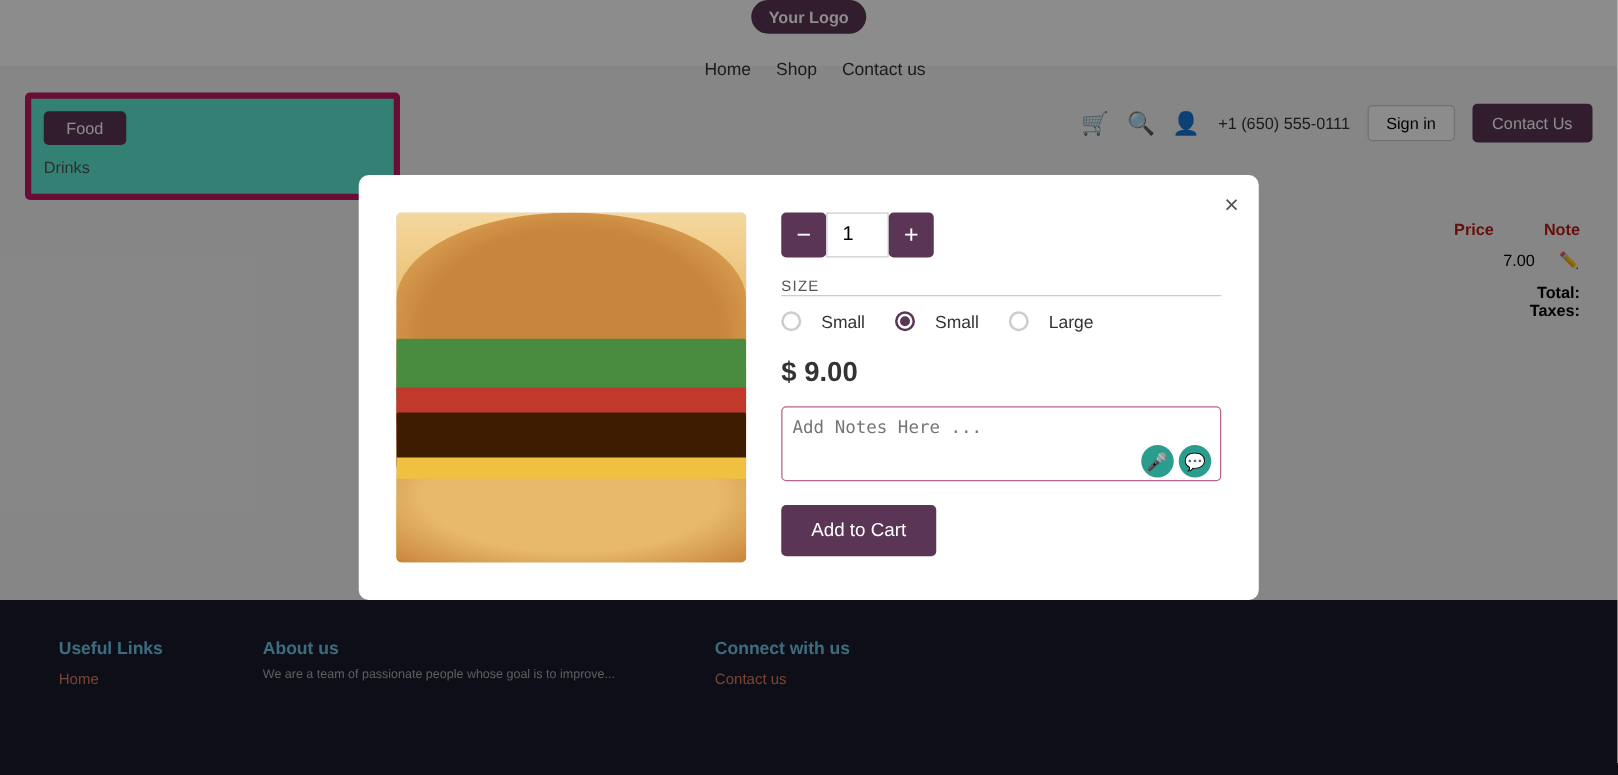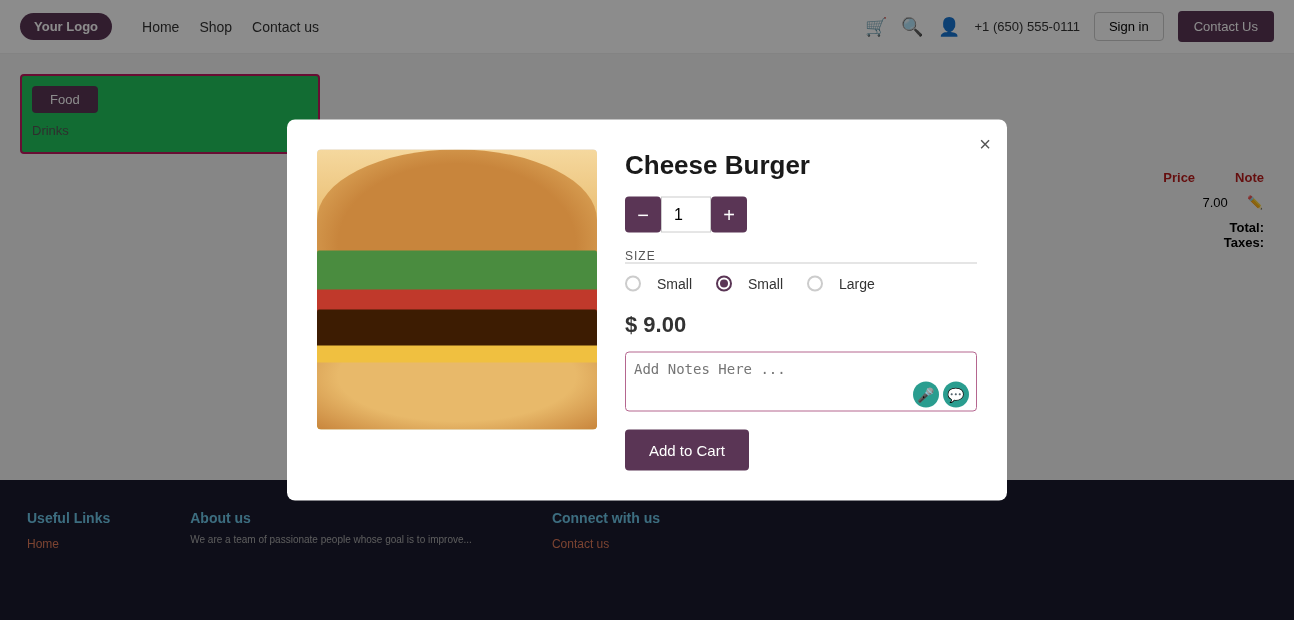--- a/index.html
+++ b/index.html
@@ -17,20 +17,21 @@
       position: absolute;
       top: 0; left: 0; right: 0;
       height: 54px;
       background: #fff;
       display: flex;
       align-items: center;
       padding: 0 20px;
       gap: 20px;
       border-bottom: 1px solid #eee;
       z-index: 1;
+      flex-direction: column;
     }
     .logo-wrap {
       display: flex; align-items: center;
     }
     .logo-oval {
       background: #5a3555;
       border-radius: 50px;
       padding: 6px 14px;
       color: #fff;
       font-size: 13px;
@@ -80,22 +81,22 @@
     
     .content-area {
       position: absolute;
       top: 54px;
       left: 0; right: 0;
       bottom: 140px;
       background: #f5f5f5;
       padding: 20px;
     }
     .content-card {
-      background: #22c55e;
-      border: 2px solid #be185d;
+      background: #5eead4;
+      border: 5px solid #be185d;
       border-radius: 4px;
       padding: 10px;
       width: 300px;
     }
     .category-btn {
       background: #5a3555;
       color: #fff;
       border: none;
       padding: 6px 18px;
       border-radius: 4px;
@@ -136,21 +137,21 @@
     }
 
     
     .footer {
       position: absolute;
       bottom: 0; left: 0; right: 0;
       height: 140px;
       background: #1a1a2e;
       color: #ccc;
       display: flex;
-      padding: 30px 27px;
+      padding: 30px 47px;
       gap: 80px;
     }
     .footer-section h4 {
       color: #6ec6e8;
       margin-bottom: 8px;
       font-size: 14px;
     }
     .footer-section p {
       font-size: 10px;
       color: #aaa;
@@ -461,21 +462,20 @@
       <div class="burger-bun-top"></div>
       <div class="burger-lettuce"></div>
       <div class="burger-tomato"></div>
       <div class="burger-patty"></div>
       <div class="burger-cheese"></div>
       <div class="burger-bun-bottom"></div>
     </div>
   </div>
 
   <div class="modal-details">
-    <div class="product-title">Cheese Burger</div>
 
     <div class="quantity-row">
       <button class="qty-btn">−</button>
       <input class="qty-input" type="number" value="1" style="">
       <button class="qty-btn">+</button>
     </div>
 
     <div class="size-label">SIZE</div>
     <hr class="size-divider">
 

